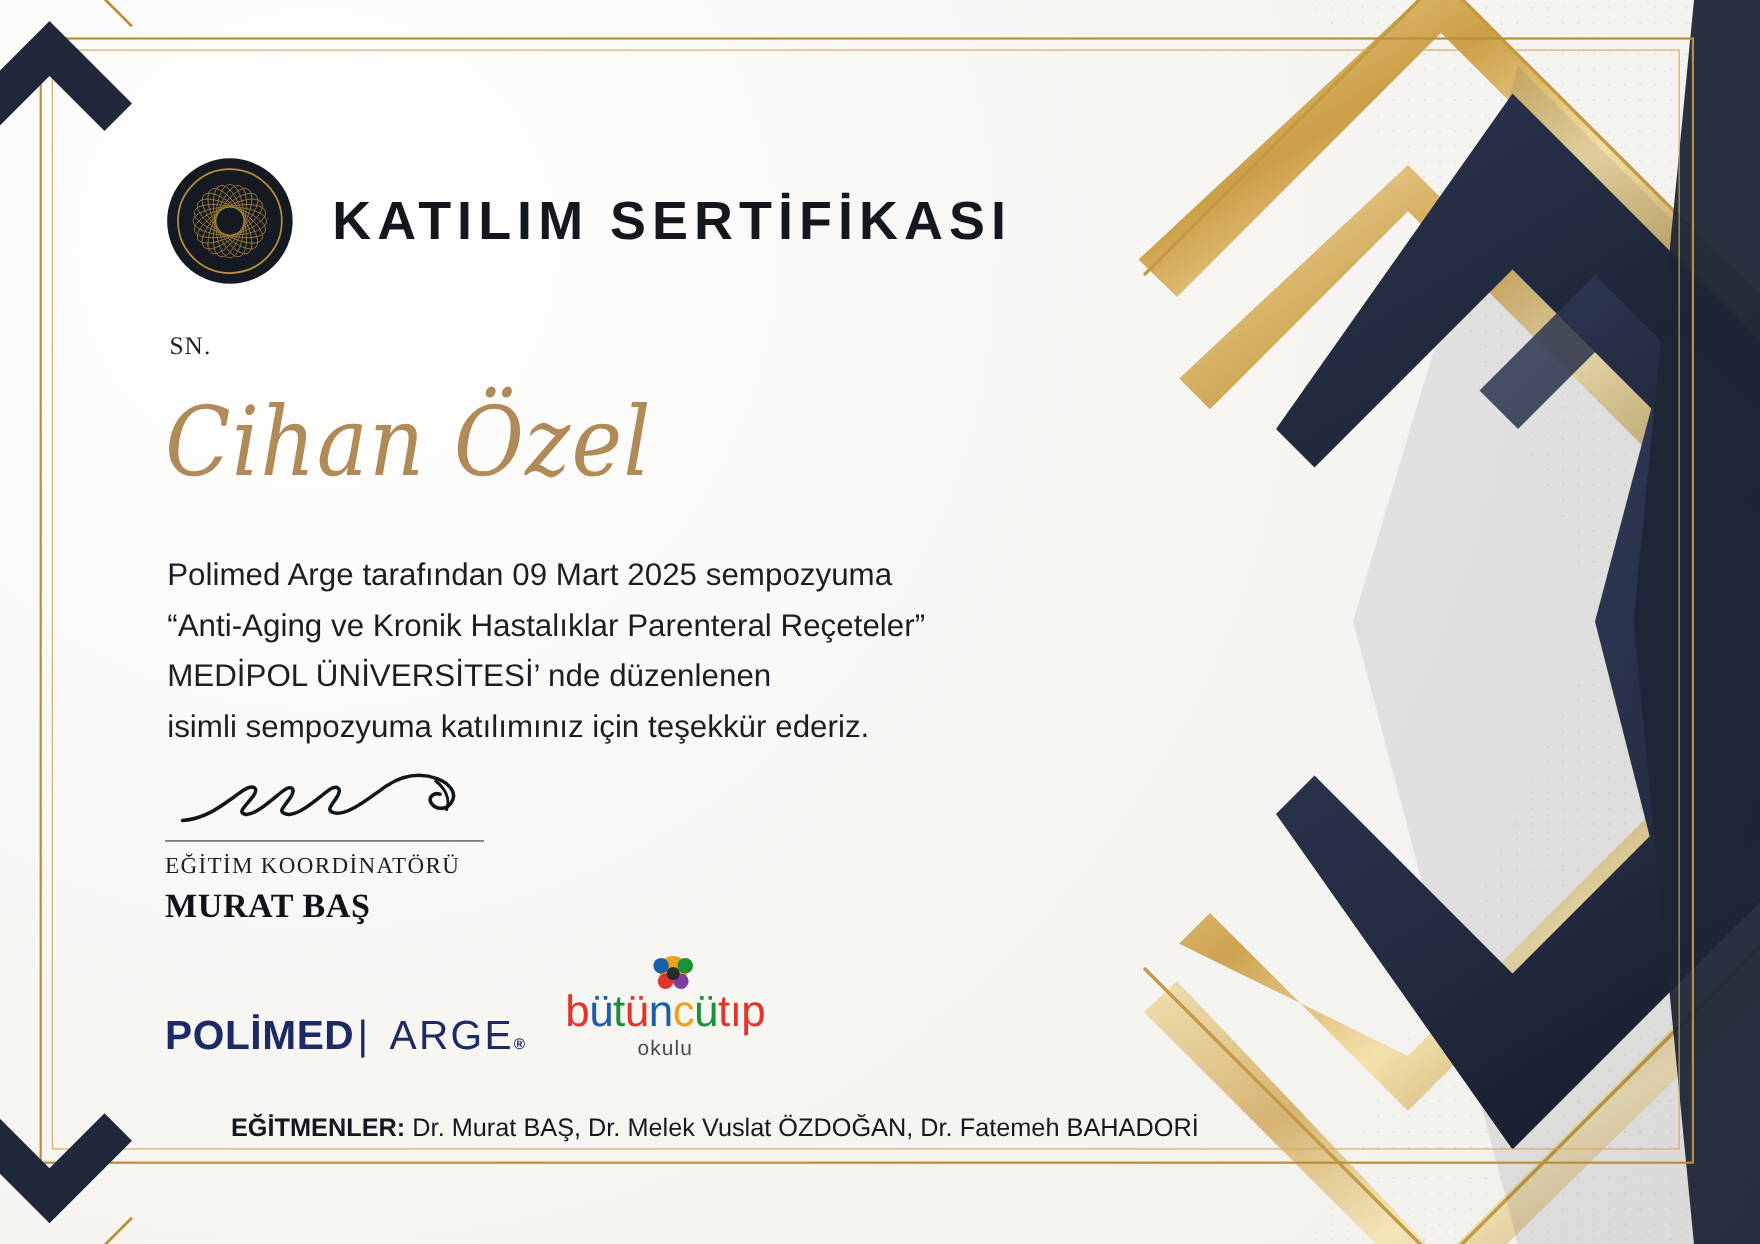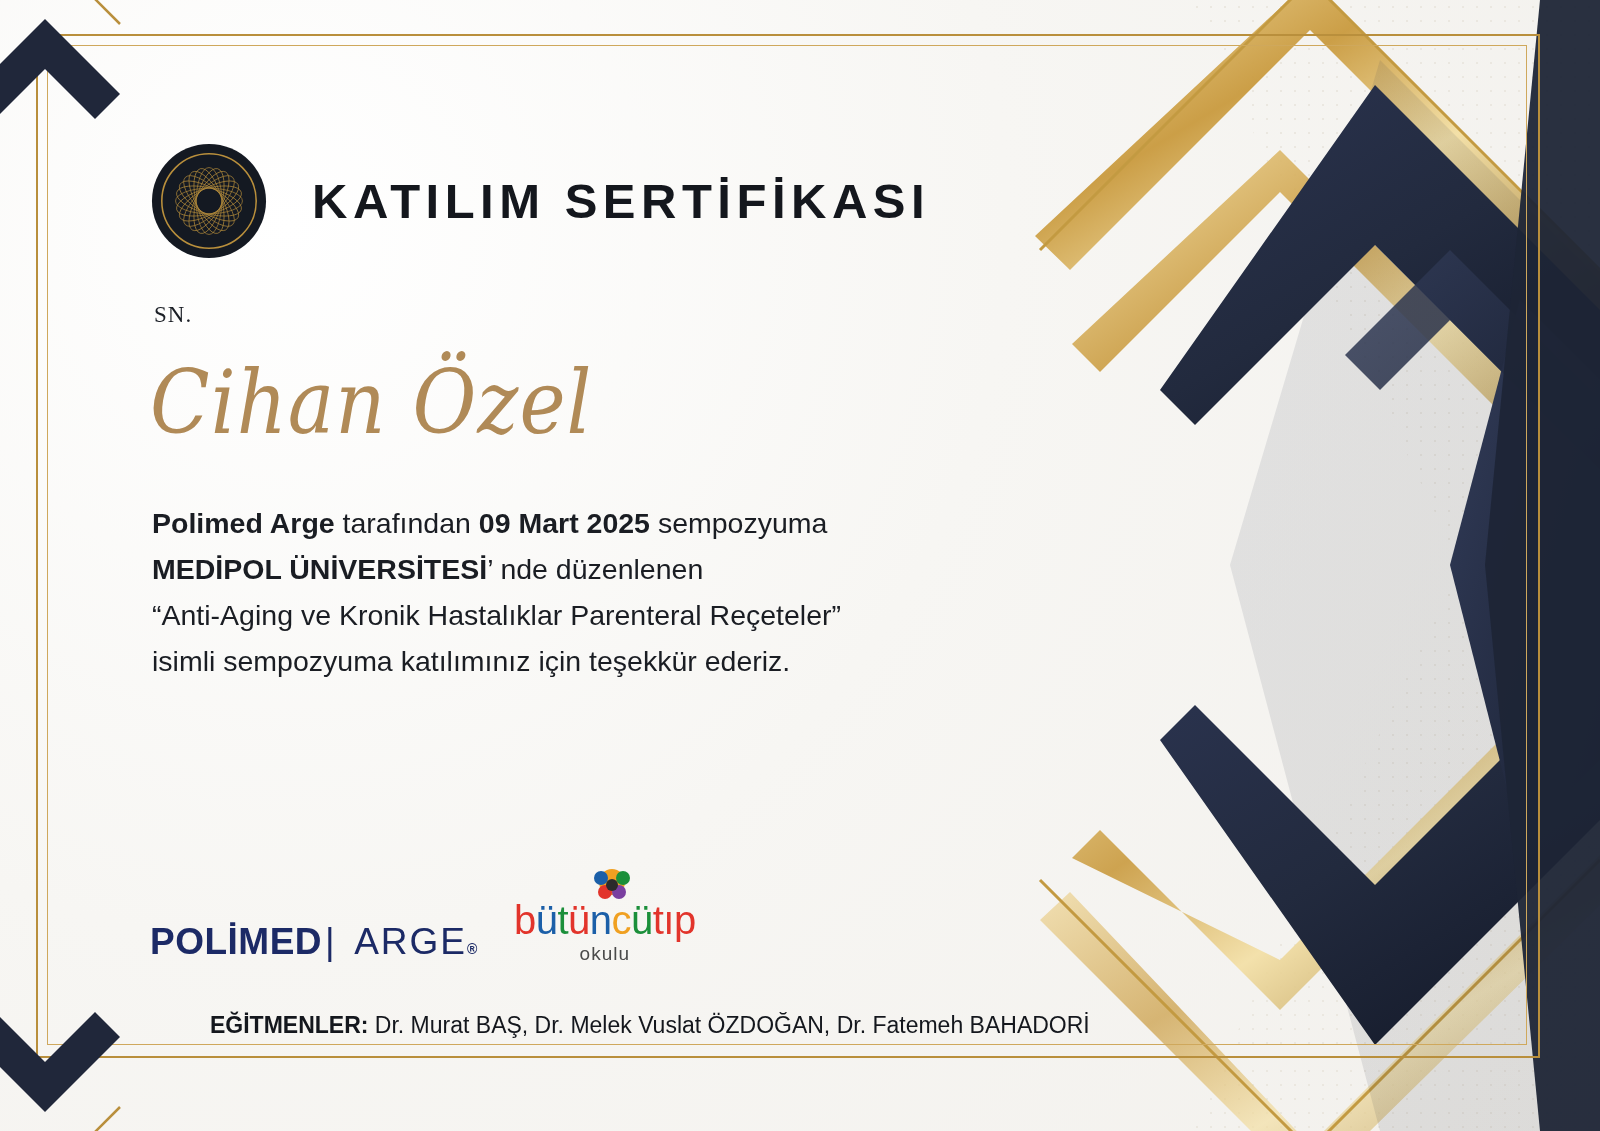--- a/index.html
+++ b/index.html
@@ -82,21 +82,21 @@
     height: 1131px;
     z-index: 6;
   }
 
   .title-row {
     position: absolute;
     left: 150px;
     top: 142px;
     display: flex;
     align-items: center;
-    gap: 44px;
+    gap: 34px;
   }
   .seal {
     width: 118px;
     height: 118px;
     flex: 0 0 auto;
   }
   .title-text {
     font-family: "Liberation Sans", sans-serif;
     font-size: 49px;
     font-weight: 700;
@@ -132,21 +132,21 @@
   .body-block {
     position: absolute;
     left: 152px;
     top: 500px;
     width: 880px;
     font-size: 28.5px;
     line-height: 46px;
     color: #1a1d23;
   }
   .body-block .line { white-space: nowrap; }
-  .body-block b { font-weight: 700; }
+  .body-block b { font-weight: 400; }
   .quote-line { font-weight: 400; }
 
   
   .sign-wrap {
     position: absolute;
     left: 150px;
     top: 700px;
     width: 300px;
   }
   .sign-svg { display: block; margin-left: 10px; }
@@ -318,27 +318,40 @@
     </div>
 
     <div class="sn-label">SN.</div>
 
     <div class="recipient">Cihan Özel</div>
 
     <div class="body-block">
       <div class="line">
         <b>Polimed Arge</b><span> tarafından </span><b>09 Mart 2025</b><span> sempozyuma</span>
       </div>
+      <div class="line quote-line">“Anti-Aging ve Kronik Hastalıklar Parenteral Reçeteler”</div>
       <div class="line">
         <b>MEDİPOL ÜNİVERSİTESİ</b><span>’ nde düzenlenen</span>
       </div>
-      <div class="line quote-line">“Anti-Aging ve Kronik Hastalıklar Parenteral Reçeteler”</div>
       <div class="line">isimli sempozyuma katılımınız için teşekkür ederiz.</div>
     </div>
 
+    <div class="sign-wrap">
+      <svg class="sign-svg" width="280" height="60" viewBox="0 0 280 60" xmlns="http://www.w3.org/2000/svg">
+        <path d="M6 46 C30 44 44 30 62 18 C70 13 76 16 70 24 C64 32 56 38 62 40 C70 43 86 28 96 20
+                 C104 13 110 16 104 25 C98 34 92 38 100 40 C110 43 126 28 138 19
+                 C146 13 152 16 146 25 C141 33 136 37 144 39 C156 42 176 25 192 14
+                 C206 5 222 2 238 8 C250 13 256 22 250 30 C245 37 236 36 232 30
+                 C229 25 234 20 240 22" fill="none" stroke="#10141b" stroke-width="3.2" stroke-linecap="round" stroke-linejoin="round"></path>
+        <path d="M236 10 C244 16 250 26 246 36" fill="none" stroke="#10141b" stroke-width="2.6" stroke-linecap="round"></path>
+      </svg>
+      <div class="sign-rule"></div>
+      <div class="sign-role">EĞİTİM KOORDİNATÖRÜ</div>
+      <div class="sign-name">MURAT BAŞ</div>
+    </div>
 
     <div class="logos">
       <div class="polimed-logo">
         <span>POLİMED</span>
         <span class="bar">|</span>
         <span class="arge">ARGE</span>
         <span class="reg">®</span>
       </div>
 
       <div class="butuncu-logo">

